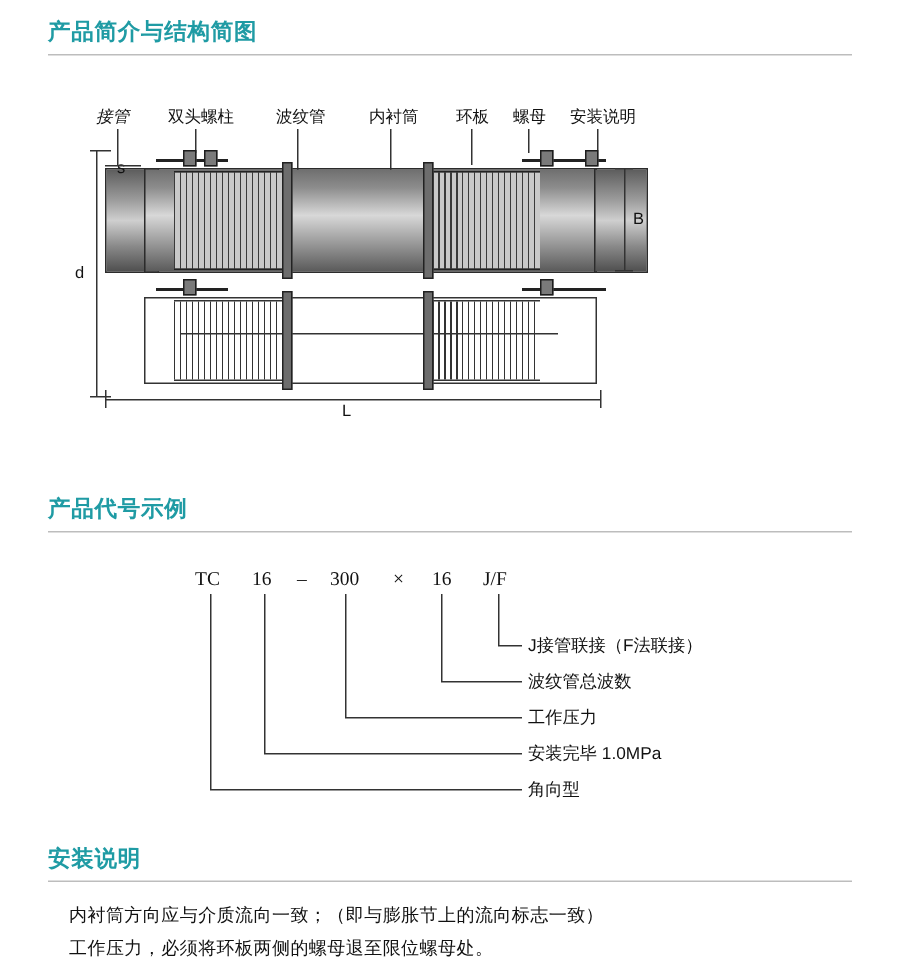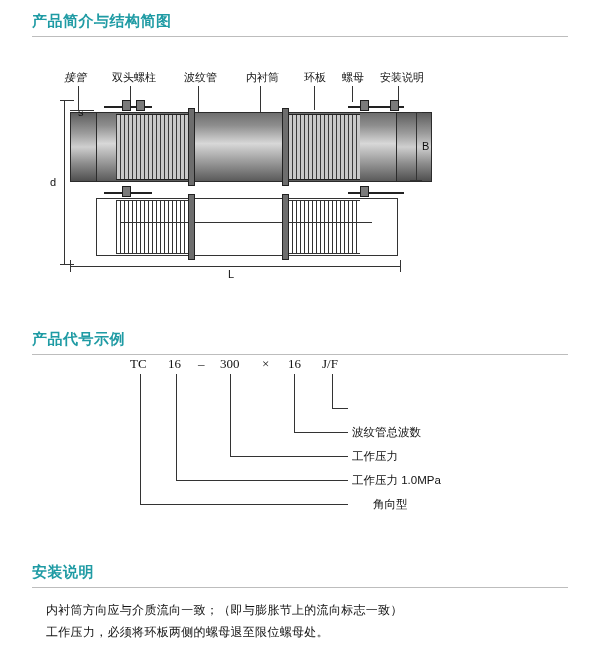--- a/index.html
+++ b/index.html
@@ -98,21 +98,21 @@
     border-top:1px solid #333;border-bottom:1px solid #333;
   }
   .liner{
     position:absolute;
     left:60px;top:152px;width:252px;height:1px;background:#333;
   }
 
   
   #figure-code{
     position:absolute;
-    left:110px; top:356px;
+    left:110px; top:378px;
     width:400px;height:160px;
   }
   .code-token{
     position:absolute;
     font-size:13px;
     font-family:"Liberation Serif","DejaVu Serif",serif;
     color:#111;
     white-space:nowrap;
   }
   .code-desc{
@@ -211,35 +211,36 @@
   <div class="code-token" style="left:20px;top:0px;">TC</div>
   <div class="code-token" style="left:58px;top:0px;">16</div>
   <div class="code-token" style="left:88px;top:0px;">–</div>
   <div class="code-token" style="left:110px;top:0px;">300</div>
   <div class="code-token" style="left:152px;top:0px;">×</div>
   <div class="code-token" style="left:178px;top:0px;">16</div>
   <div class="code-token" style="left:212px;top:0px;font-family:Liberation Serif, serif;">J/F</div>
 
   <div class="cl-v" style="left:222px;top:18px;height:34px;"></div>
   <div class="cl-h" style="left:222px;top:52px;width:16px;"></div>
+  <div class="code-desc" style="left:242px;top:45px;">J接管联接（F法联接）</div>
 
   <div class="cl-v" style="left:184px;top:18px;height:58px;"></div>
   <div class="cl-h" style="left:184px;top:76px;width:54px;"></div>
   <div class="code-desc" style="left:242px;top:69px;">波纹管总波数</div>
 
   <div class="cl-v" style="left:120px;top:18px;height:82px;"></div>
   <div class="cl-h" style="left:120px;top:100px;width:118px;"></div>
   <div class="code-desc" style="left:242px;top:93px;">工作压力</div>
 
   <div class="cl-v" style="left:66px;top:18px;height:106px;"></div>
   <div class="cl-h" style="left:66px;top:124px;width:172px;"></div>
-  <div class="code-desc" style="left:242px;top:117px;">工作压力 1.0MPa</div>
+  <div class="code-desc" style="left:242px;top:117px;">安装完毕 1.0MPa</div>
 
   <div class="cl-v" style="left:30px;top:18px;height:130px;"></div>
   <div class="cl-h" style="left:30px;top:148px;width:208px;"></div>
-  <div class="code-desc" style="left:242px;top:141px;margin-left:21px;">角向型</div>
+  <div class="code-desc" style="left:242px;top:141px;">角向型</div>
 </div>
 
 <div class="section-title" style="left:32px;top:563px;font-family:Liberation Serif, serif;">安装说明</div>
 <div class="title-underline" style="left:32px;top:587px;width:536px;"></div>
 
 <div class="note-line" style="left:46px;top:602px;">内衬筒方向应与介质流向一致；（即与膨胀节上的流向标志一致）</div>
 <div class="note-line" style="left:46px;top:624px;">工作压力，必须将环板两侧的螺母退至限位螺母处。</div>
 
 </body></html>

